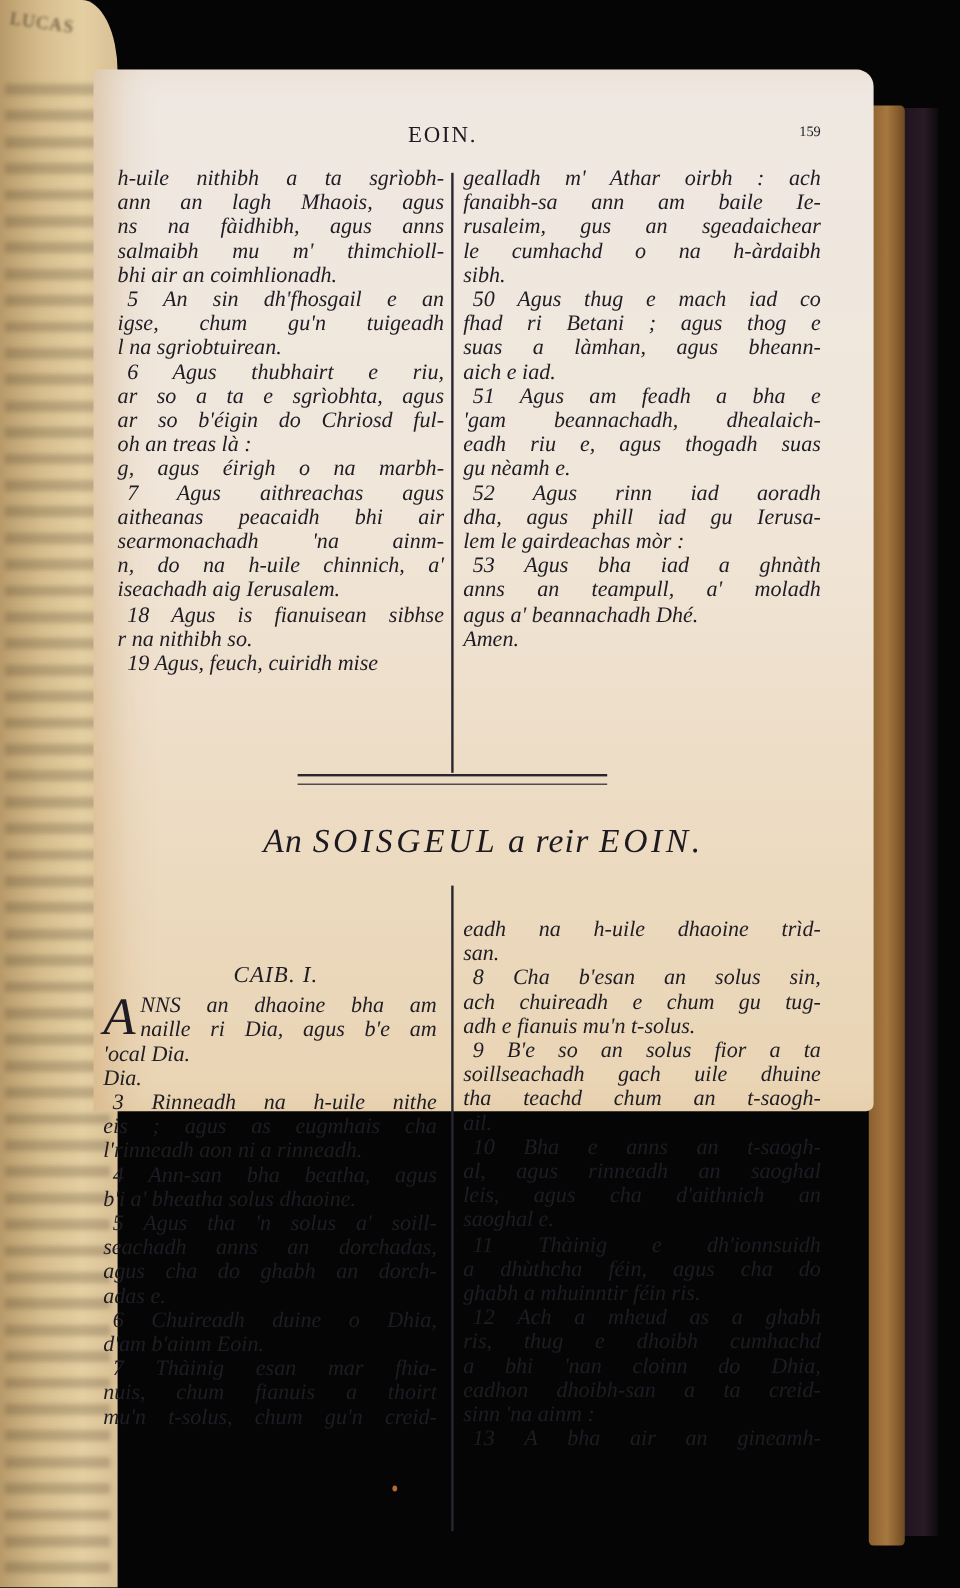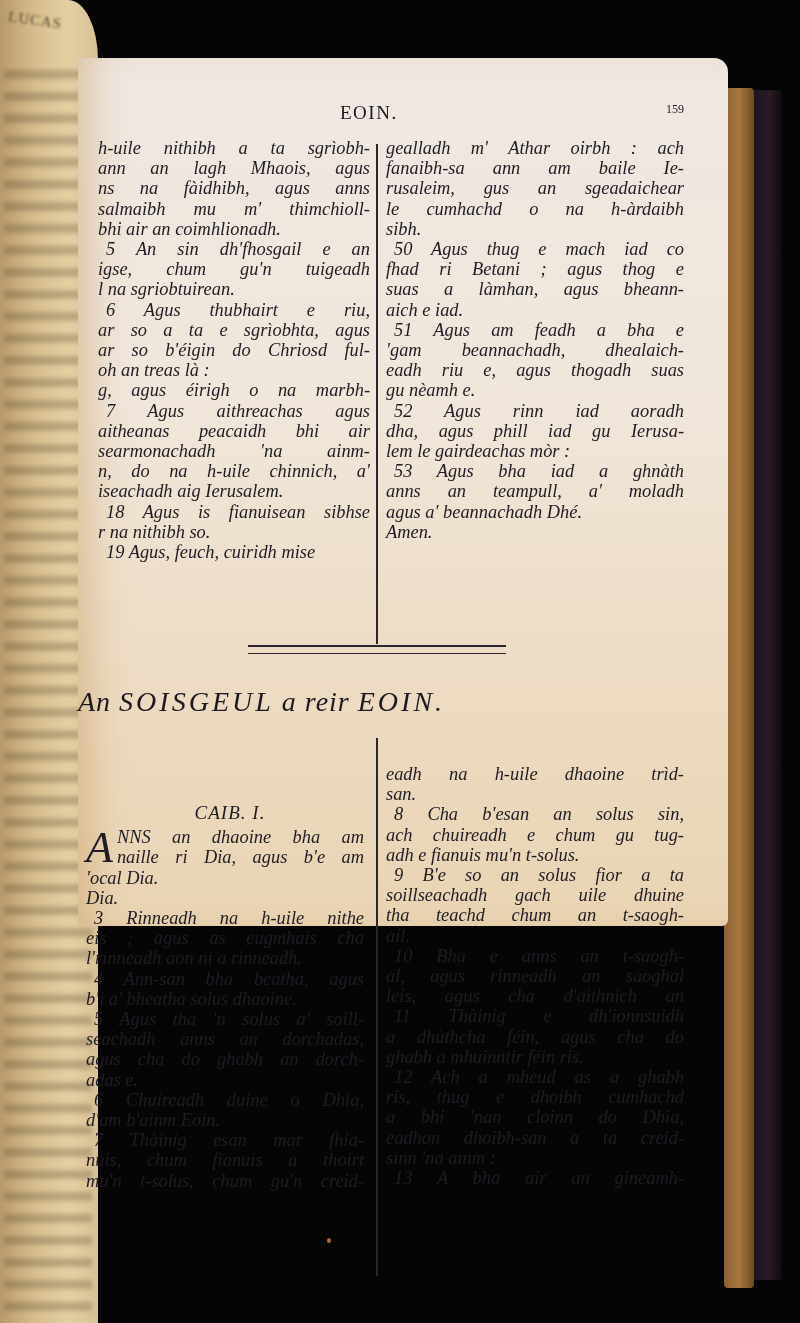--- a/index.html
+++ b/index.html
@@ -58,21 +58,21 @@
     .col-top-left { left: 20px; top: 80px; width: 272px; }
     .col-top-right { left: 308px; top: 80px; width: 298px; }
     .col-rule-top {
       position: absolute; left: 298px; top: 86px; width: 1.5px; height: 500px; background: #2a2630;
     }
     .double-rule {
       position: absolute; left: 170px; top: 587px; width: 258px; height: 6px;
       border-top: 2px solid #2a2630; border-bottom: 1.5px solid #2a2630;
     }
     .book-title {
-      position: absolute; left: 0; right: 0; top: 628px; text-align: left;
+      position: absolute; left: 0; right: 0; top: 628px; text-align: center;
       font-size: 28px; font-style: italic; color: #1c1a20; letter-spacing: 1px;
     }
     .book-title .caps { letter-spacing: 3px; }
     .col-bot-left { left: 8px; top: 706px; width: 278px; margin-top: 39px; }
     .col-bot-right { left: 308px; top: 706px; width: 298px; }
     .col-rule-bot {
       position: absolute; left: 298px; top: 680px; width: 1.5px; height: 538px; background: #2a2630;
     }
     .chapter-heading {
       display: block; text-align: center; font-size: 19px; letter-spacing: 1px; margin-bottom: 4px; padding-left: 10px;
@@ -185,20 +185,21 @@
       <span class="line indent">8 Cha b'esan an solus sin,</span>
       <span class="line">ach chuireadh e chum gu tug-</span>
       <span class="line last">adh e fianuis mu'n t-solus.</span>
       <span class="line indent">9 B'e so an solus fior a ta</span>
       <span class="line">soillseachadh gach uile dhuine</span>
       <span class="line">tha teachd chum an t-saogh-</span>
       <span class="line last">ail.</span>
       <span class="line indent">10 Bha e anns an t-saogh-</span>
       <span class="line">al, agus rinneadh an saoghal</span>
       <span class="line">leis, agus cha d'aithnich an</span>
+      <span class="line last">saoghal e.</span>
       <span class="line indent">11 Thàinig e dh'ionnsuidh</span>
       <span class="line">a dhùthcha féin, agus cha do</span>
       <span class="line last">ghabh a mhuinntir féin ris.</span>
       <span class="line indent">12 Ach a mheud as a ghabh</span>
       <span class="line">ris, thug e dhoibh cumhachd</span>
       <span class="line">a bhi 'nan cloinn do Dhia,</span>
       <span class="line">eadhon dhoibh-san a ta creid-</span>
       <span class="line last">sinn 'na ainm :</span>
       <span class="line indent">13 A bha air an gineamh-</span>
     </div>

